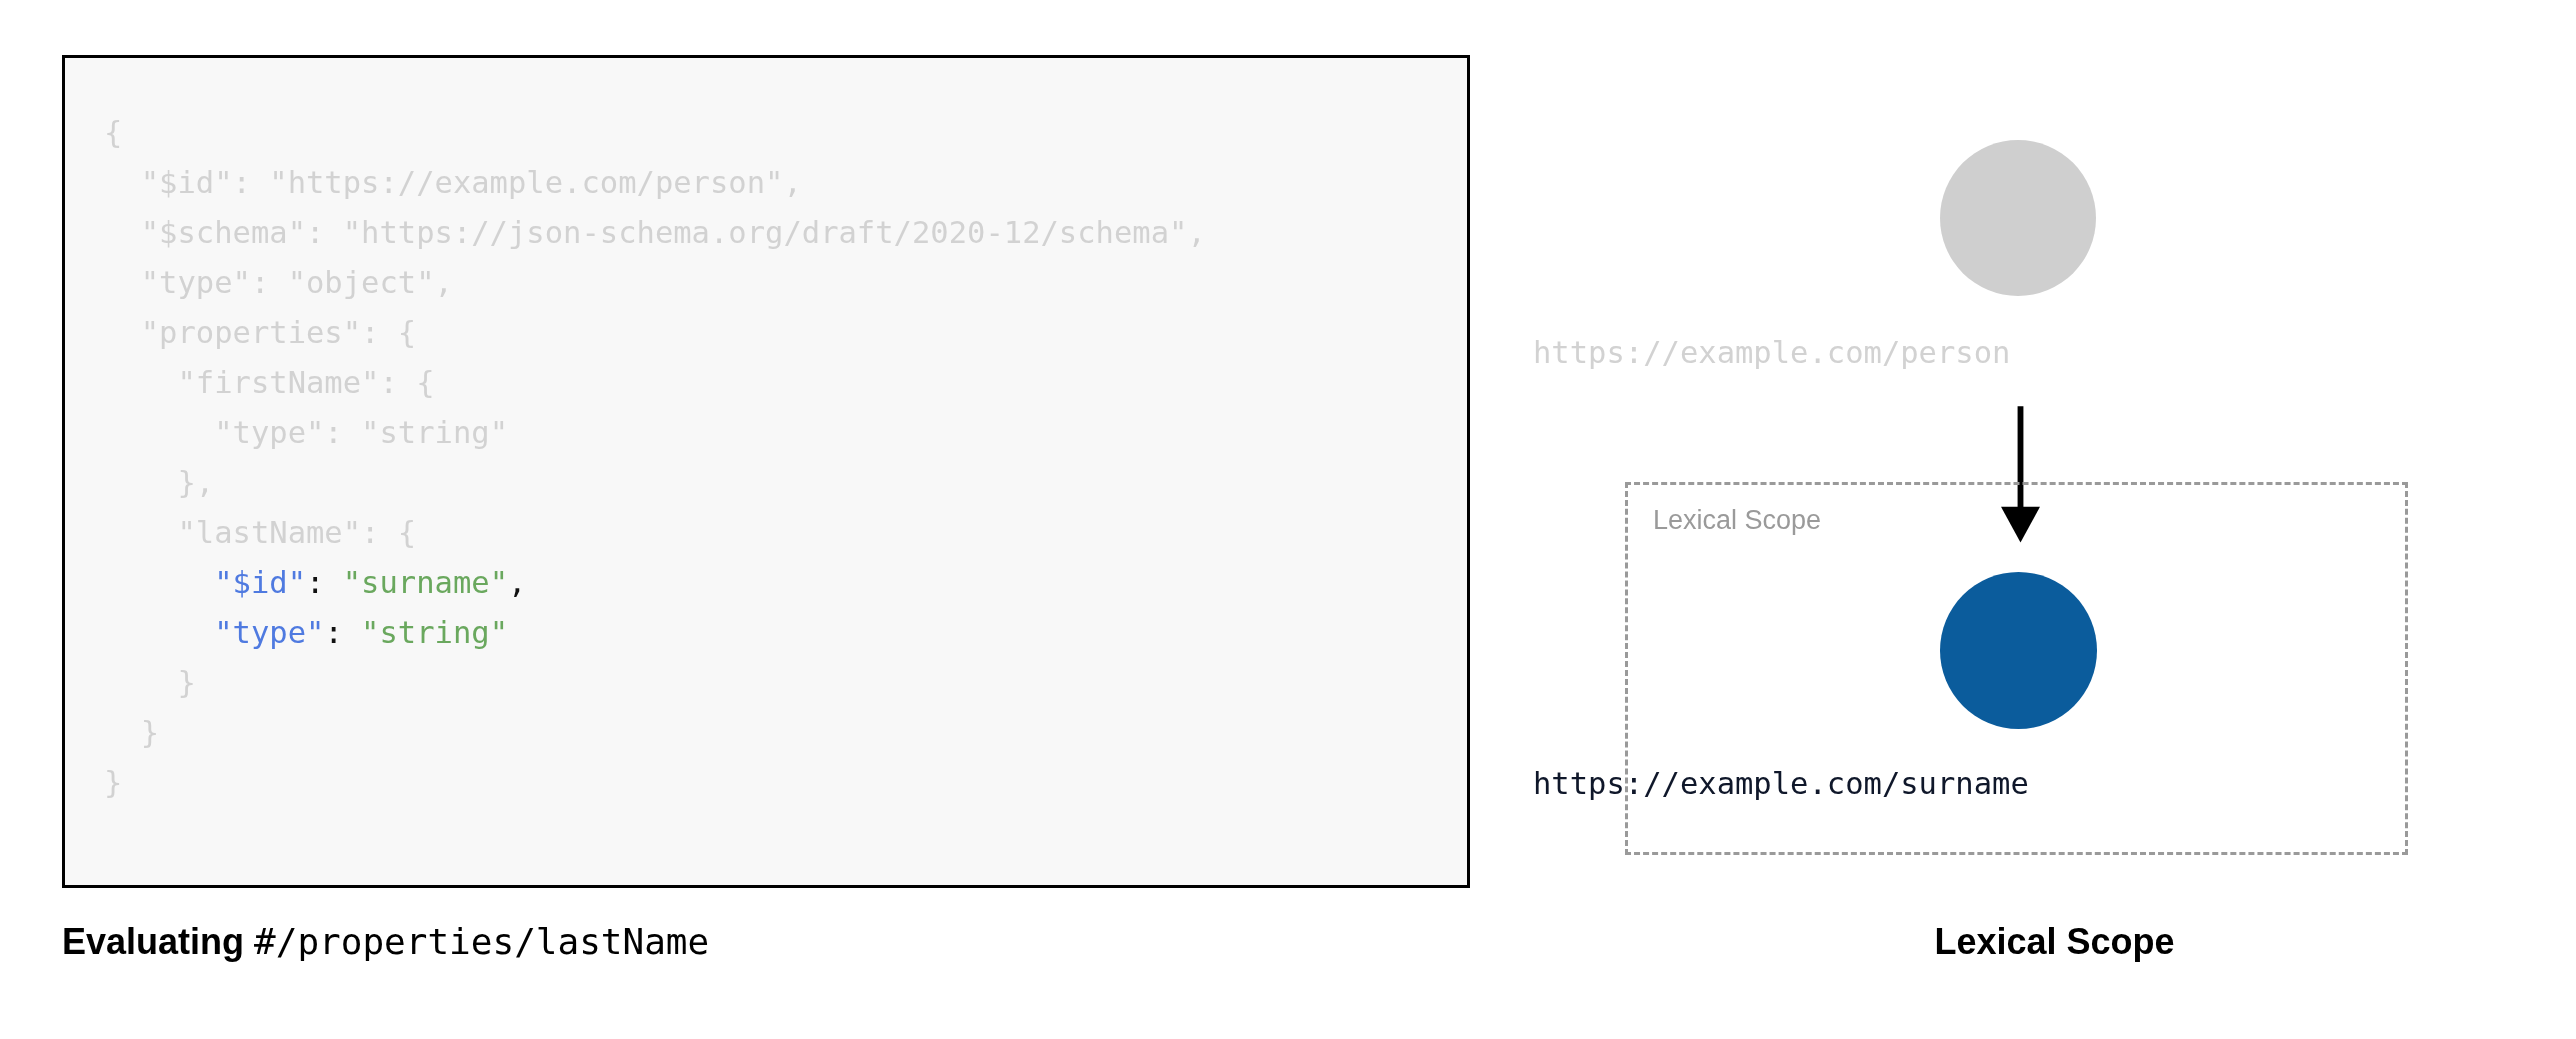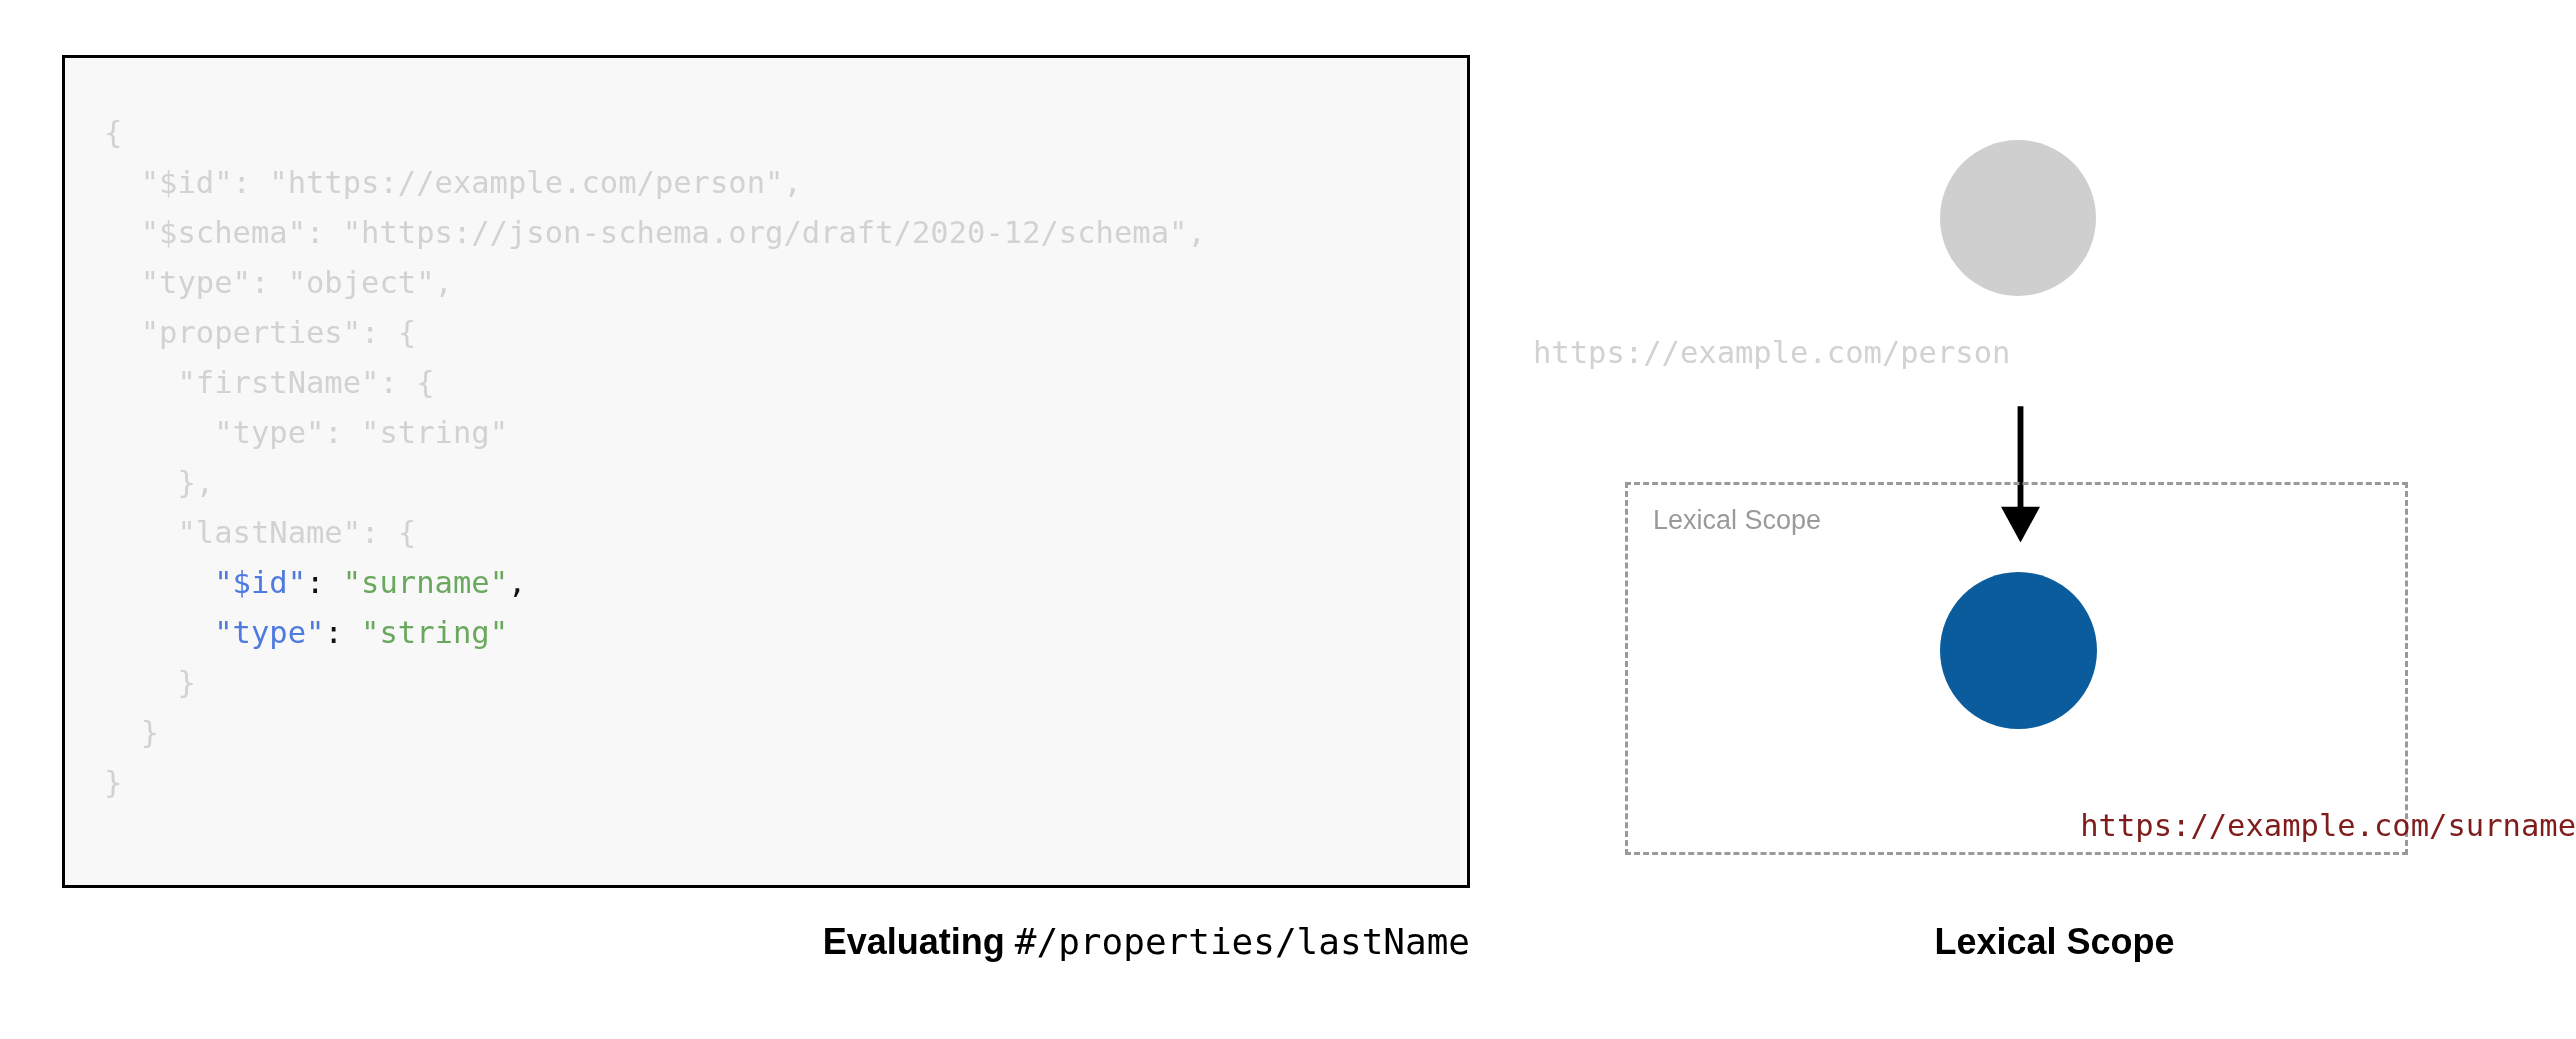--- a/index.html
+++ b/index.html
@@ -42,21 +42,21 @@
   .code-line { white-space: pre; }
   .tok-dim   { color: #d2d2d2; }
   .tok-key   { color: #4f7ae0; }
   .tok-str   { color: #6aa85e; }
   .tok-punct { color: #111111; }
 
   #left-caption {
     position: absolute;
     left: 62px; top: 921px;
     width: 1408px;
-    text-align: right;
+    text-align: left;
     white-space: nowrap;
   }
   #left-caption .cap-bold {
     font-family: "Liberation Sans", sans-serif;
     font-weight: bold;
     font-size: 36px;
     color: #000000;
   }
   #left-caption .cap-mono {
     font-family: "DejaVu Sans Mono", "Liberation Mono", monospace;
@@ -116,26 +116,26 @@
 
   #scoped-node-circle {
     position: absolute;
     left: 407px; top: 572px;
     width: 157px; height: 157px;
     border-radius: 50%;
     background: #0b5c9c;
   }
   #scoped-node-label {
     position: absolute;
-    left: 0px; top: 808px;
+    left: 0px; top: 766px;
     width: 1043px;
-    text-align: right;
+    text-align: left;
     font-family: "DejaVu Sans Mono", "Liberation Mono", monospace;
     font-size: 30.5px;
-    color: #7f1d1d;
+    color: #0f172a;
     white-space: nowrap;
   }
 
   #right-caption {
     position: absolute;
     left: 0px; top: 921px;
     width: 1043px;
     text-align: center;
     font-family: "Liberation Sans", sans-serif;
     font-weight: bold;

